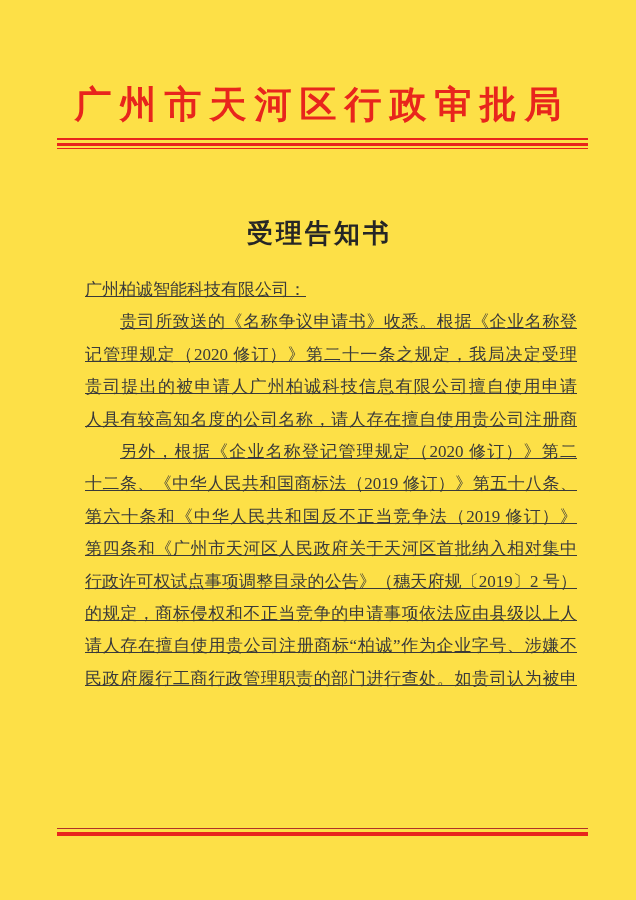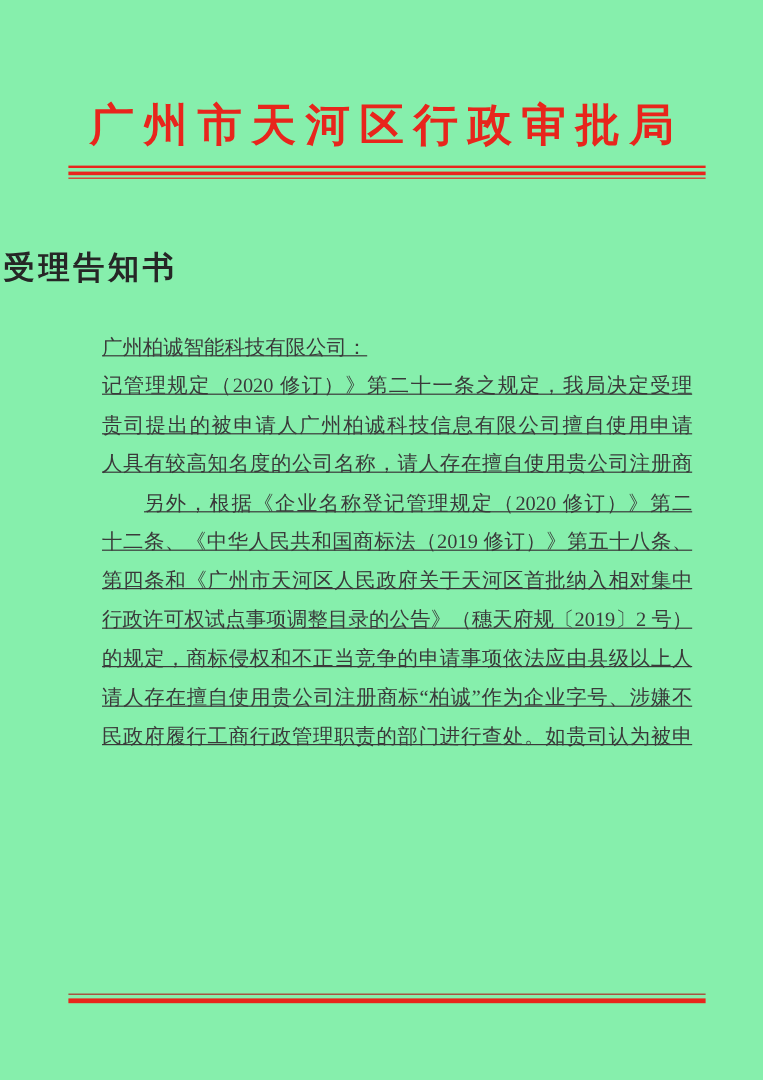--- a/index.html
+++ b/index.html
@@ -4,21 +4,21 @@
 <style>
   html, body {
     margin: 0;
     padding: 0;
     background: #ffffff;
   }
   .page {
     position: relative;
     width: 636px;
     height: 900px;
-    background: #86efac;
+    background: #fde047;
     overflow: hidden;
     font-family: "Liberation Serif", "DejaVu Serif", serif;
   }
   
   .letterhead {
     position: absolute;
     top: 80px;
     left: 0;
     right: 0;
     text-align: center;
@@ -40,21 +40,22 @@
   .header-rule .g1 { height: 3px;   background: transparent; }
   .header-rule .r2 { height: 3px;   background: #e8251c; }
   .header-rule .g2 { height: 2px;   background: transparent; }
   .header-rule .r3 { height: 1.2px; background: #e8251c; }
   
   .doc-title {
     position: absolute;
     top: 206px;
     left: 0;
     right: 0;
-    margin: 0;
+    margin: 10px;
+    text-align: center;
     font-size: 26px;
     font-weight: bold;
     color: #262626;
     letter-spacing: 3px;
     text-indent: 3px;
   }
   
   .body-text {
     position: absolute;
     top: 274px;
@@ -96,25 +97,27 @@
     <div class="g1"></div>
     <div class="r2"></div>
     <div class="g2"></div>
     <div class="r3"></div>
   </div>
 
   <h1 class="doc-title">受理告知书</h1>
 
   <div class="body-text">
     <div class="line open">广州柏诚智能科技有限公司：</div>
+    <div class="line indent">贵司所致送的《名称争议申请书》收悉。根据《企业名称登</div>
     <div class="line">记管理规定（2020 修订）》第二十一条之规定，我局决定受理</div>
     <div class="line">贵司提出的被申请人广州柏诚科技信息有限公司擅自使用申请</div>
     <div class="line">人具有较高知名度的公司名称，请人存在擅自使用贵公司注册商标</div>
     <div class="line indent">另外，根据《企业名称登记管理规定（2020 修订）》第二</div>
     <div class="line">十二条、《中华人民共和国商标法（2019 修订）》第五十八条、</div>
+    <div class="line">第六十条和《中华人民共和国反不正当竞争法（2019 修订）》</div>
     <div class="line">第四条和《广州市天河区人民政府关于天河区首批纳入相对集中</div>
     <div class="line">行政许可权试点事项调整目录的公告》（穗天府规〔2019〕2 号）</div>
     <div class="line">的规定，商标侵权和不正当竞争的申请事项依法应由县级以上人</div>
     <div class="line">请人存在擅自使用贵公司注册商标“柏诚”作为企业字号、涉嫌不</div>
     <div class="line">民政府履行工商行政管理职责的部门进行查处。如贵司认为被申</div>
   </div>
 
   <div class="footer-rule">
     <div class="f1"></div>
     <div class="g1"></div>

